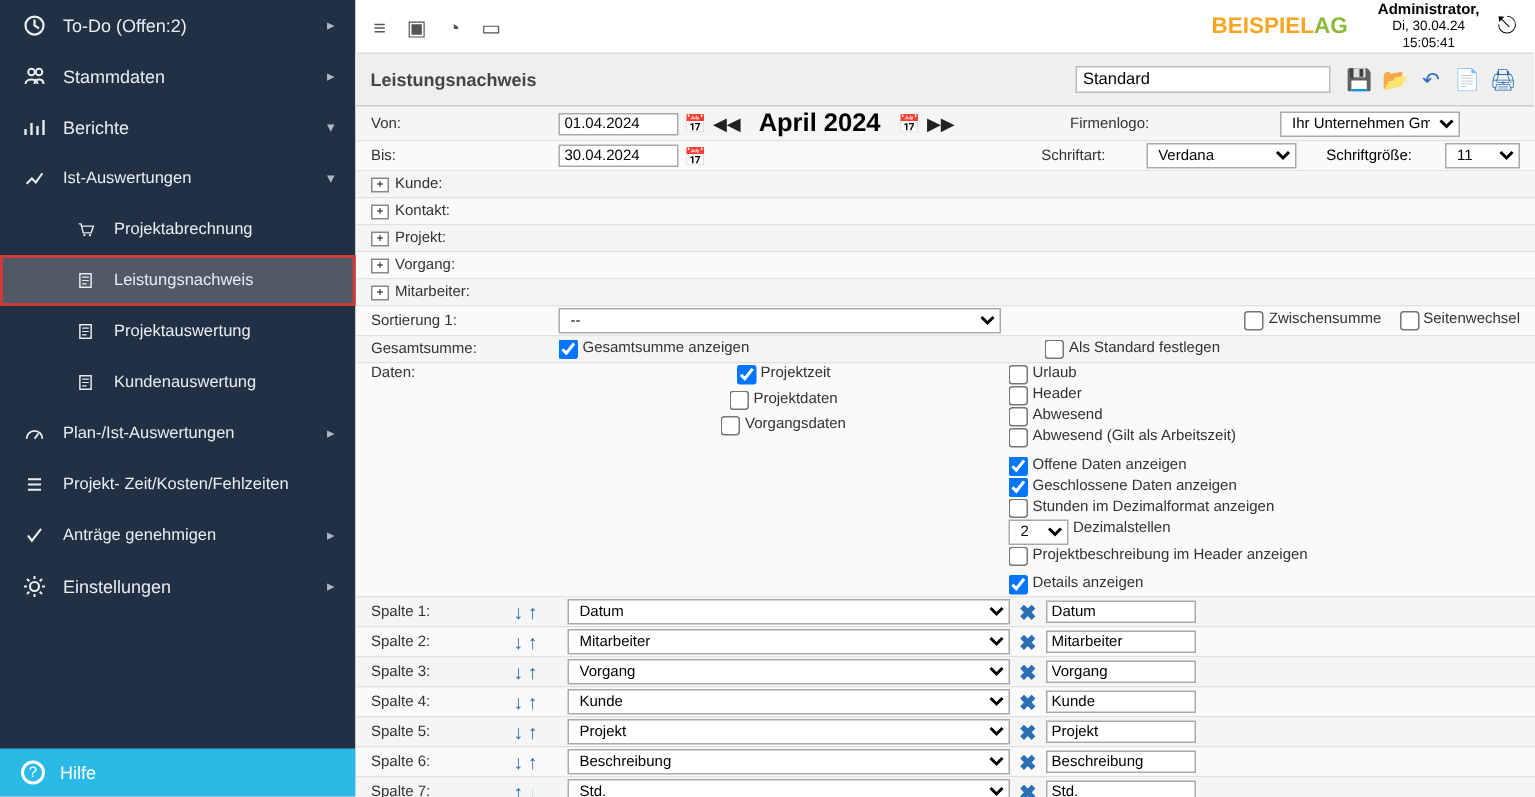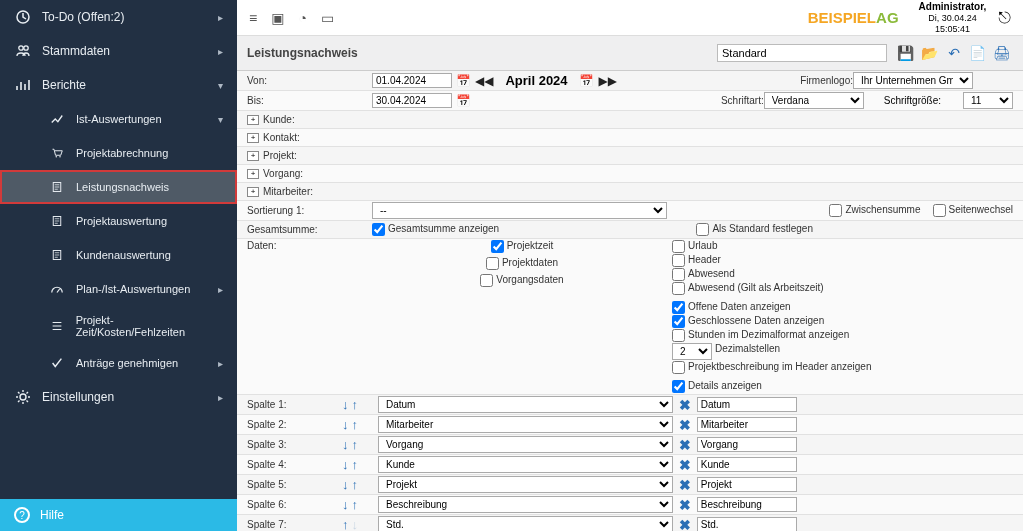--- a/index.html
+++ b/index.html
@@ -4,21 +4,21 @@
 <style>
 * { box-sizing: border-box; margin: 0; padding: 0; }
 body { font-family: Verdana, Arial, sans-serif; font-size: 11px; background: #fff; width: 1023px; height: 531px; overflow: hidden; }
 .app { display: flex; height: 531px; }
 .sidebar { width: 237px; background: #223043; color: #fff; display: flex; flex-direction: column; }
 .brand { background: #2bbae6; height: 36px; display: flex; align-items: center; padding: 0 12px; font-size: 12px; color: #fff; }
 .brand-icon { width: 18px; height: 18px; border: 2px solid #fff; border-radius: 50%; margin-right: 10px; transform: rotate(-20deg); }
 .nav-item { display: flex; align-items: center; padding: 8px 14px; cursor: pointer; font-size: 12px; color: #e8edf2; position: relative; }
 .nav-icon { width: 18px; height: 18px; margin-right: 10px; display: inline-flex; align-items: center; justify-content: center; }
 .nav-arrow { margin-left: auto; font-size: 10px; color: #aeb8c4; }
-.nav-sub .nav-item { padding-left: 48px; font-size: 11px; }
+.nav-sub .nav-item { padding-left: 14px; font-size: 11px; }
 .nav-sub2 .nav-item { padding-left: 48px; font-size: 11px; }
 .nav-item.highlight { outline: 2px solid #d23a3a; outline-offset: -2px; background: #4f5a66; }
 .help { margin-top: auto; background: #2bbae6; height: 32px; display: flex; align-items: center; padding: 0 14px; font-size: 12px; }
 .help-icon { width: 16px; height: 16px; border: 2px solid #fff; border-radius: 50%; margin-right: 10px; display: flex; align-items: center; justify-content: center; font-size: 10px; }
 .main { flex: 1; display: flex; flex-direction: column; background: #fff; }
 .topbar { height: 36px; border-bottom: 1px solid #ddd; display: flex; align-items: center; padding: 0 12px; }
 .top-icons { display: flex; gap: 14px; color: #555; }
 .top-icons span { cursor: pointer; font-size: 14px; }
 .logo-text { margin-left: auto; font-weight: bold; font-size: 15px; }
 .logo-text .b { color: #f5a623; }
@@ -29,27 +29,27 @@
 .page-header { background: #efeff0; padding: 6px 10px; display: flex; align-items: center; border-bottom: 1px solid #ccc; }
 .page-title { font-weight: bold; color: #444; font-size: 12px; }
 .std-input { margin-left: auto; margin-right: 6px; }
 .std-input input { width: 170px; border: 1px solid #bbb; padding: 2px 4px; font-size: 11px; }
 .hdr-btn { width: 22px; height: 22px; display: inline-flex; align-items: center; justify-content: center; cursor: pointer; margin-left: 2px; font-size: 14px; color: #2b6fb5; }
 .content { flex: 1; overflow-y: auto; background: #fafafa; padding: 0 0 10px 0; }
 .row { display: flex; align-items: center; border-bottom: 1px solid #e1e1e1; padding: 1px 10px; background: #f5f5f5; min-height: 18px; font-size: 10px; }
 .row.alt { background: #fafafa; }
 .row .lbl { width: 125px; color: #333; }
 .row .val { flex: 1; display: flex; align-items: center; gap: 4px; flex-wrap: wrap; }
-.row .rlbl { width: 140px; color: #333; text-align: right; }
+.row .rlbl { width: 140px; color: #333; }
 .row .rval { width: 160px; display: flex; gap: 3px; align-items: center; }
 input.dt, select.sel { border: 1px solid #aaa; padding: 1px 3px; font-size: 10px; width: 80px; background: #fff; }
 select.sel { width: auto; }
 .cal-icon { color: #2b6fb5; font-size: 12px; }
 .nav-arr { font-size: 12px; color: #222; cursor: pointer; }
-.month { font-weight: bold; font-size: 13px; margin: 0 8px; }
+.month { font-weight: bold; font-size: 17px; margin: 0 8px; }
 .expand { width: 12px; display: inline-block; border: 1px solid #888; font-size: 8px; line-height: 8px; text-align: center; margin-right: 4px; cursor: pointer; background: #fff; }
 .cb { display: flex; align-items: flex-start; gap: 3px; font-size: 10px; color: #333; }
 .cb input { margin: 0; }
 .spalte-row select.widesel { width: 295px; }
 .spalte-row input.widetxt { width: 100px; border: 1px solid #aaa; padding: 1px 3px; font-size: 10px; }
 .sort-arrows { display: flex; gap: 3px; margin-right: 6px; color: #2b6fb5; font-size: 13px; width: 30px; }
 .sort-arrows .dim { color: #c9d6e3; }
 .xbtn { color: #2b6fb5; font-size: 14px; font-weight: bold; cursor: pointer; }
 .right-col { display: flex; flex-direction: column; gap: 1px; }
 svg { display: block; }

